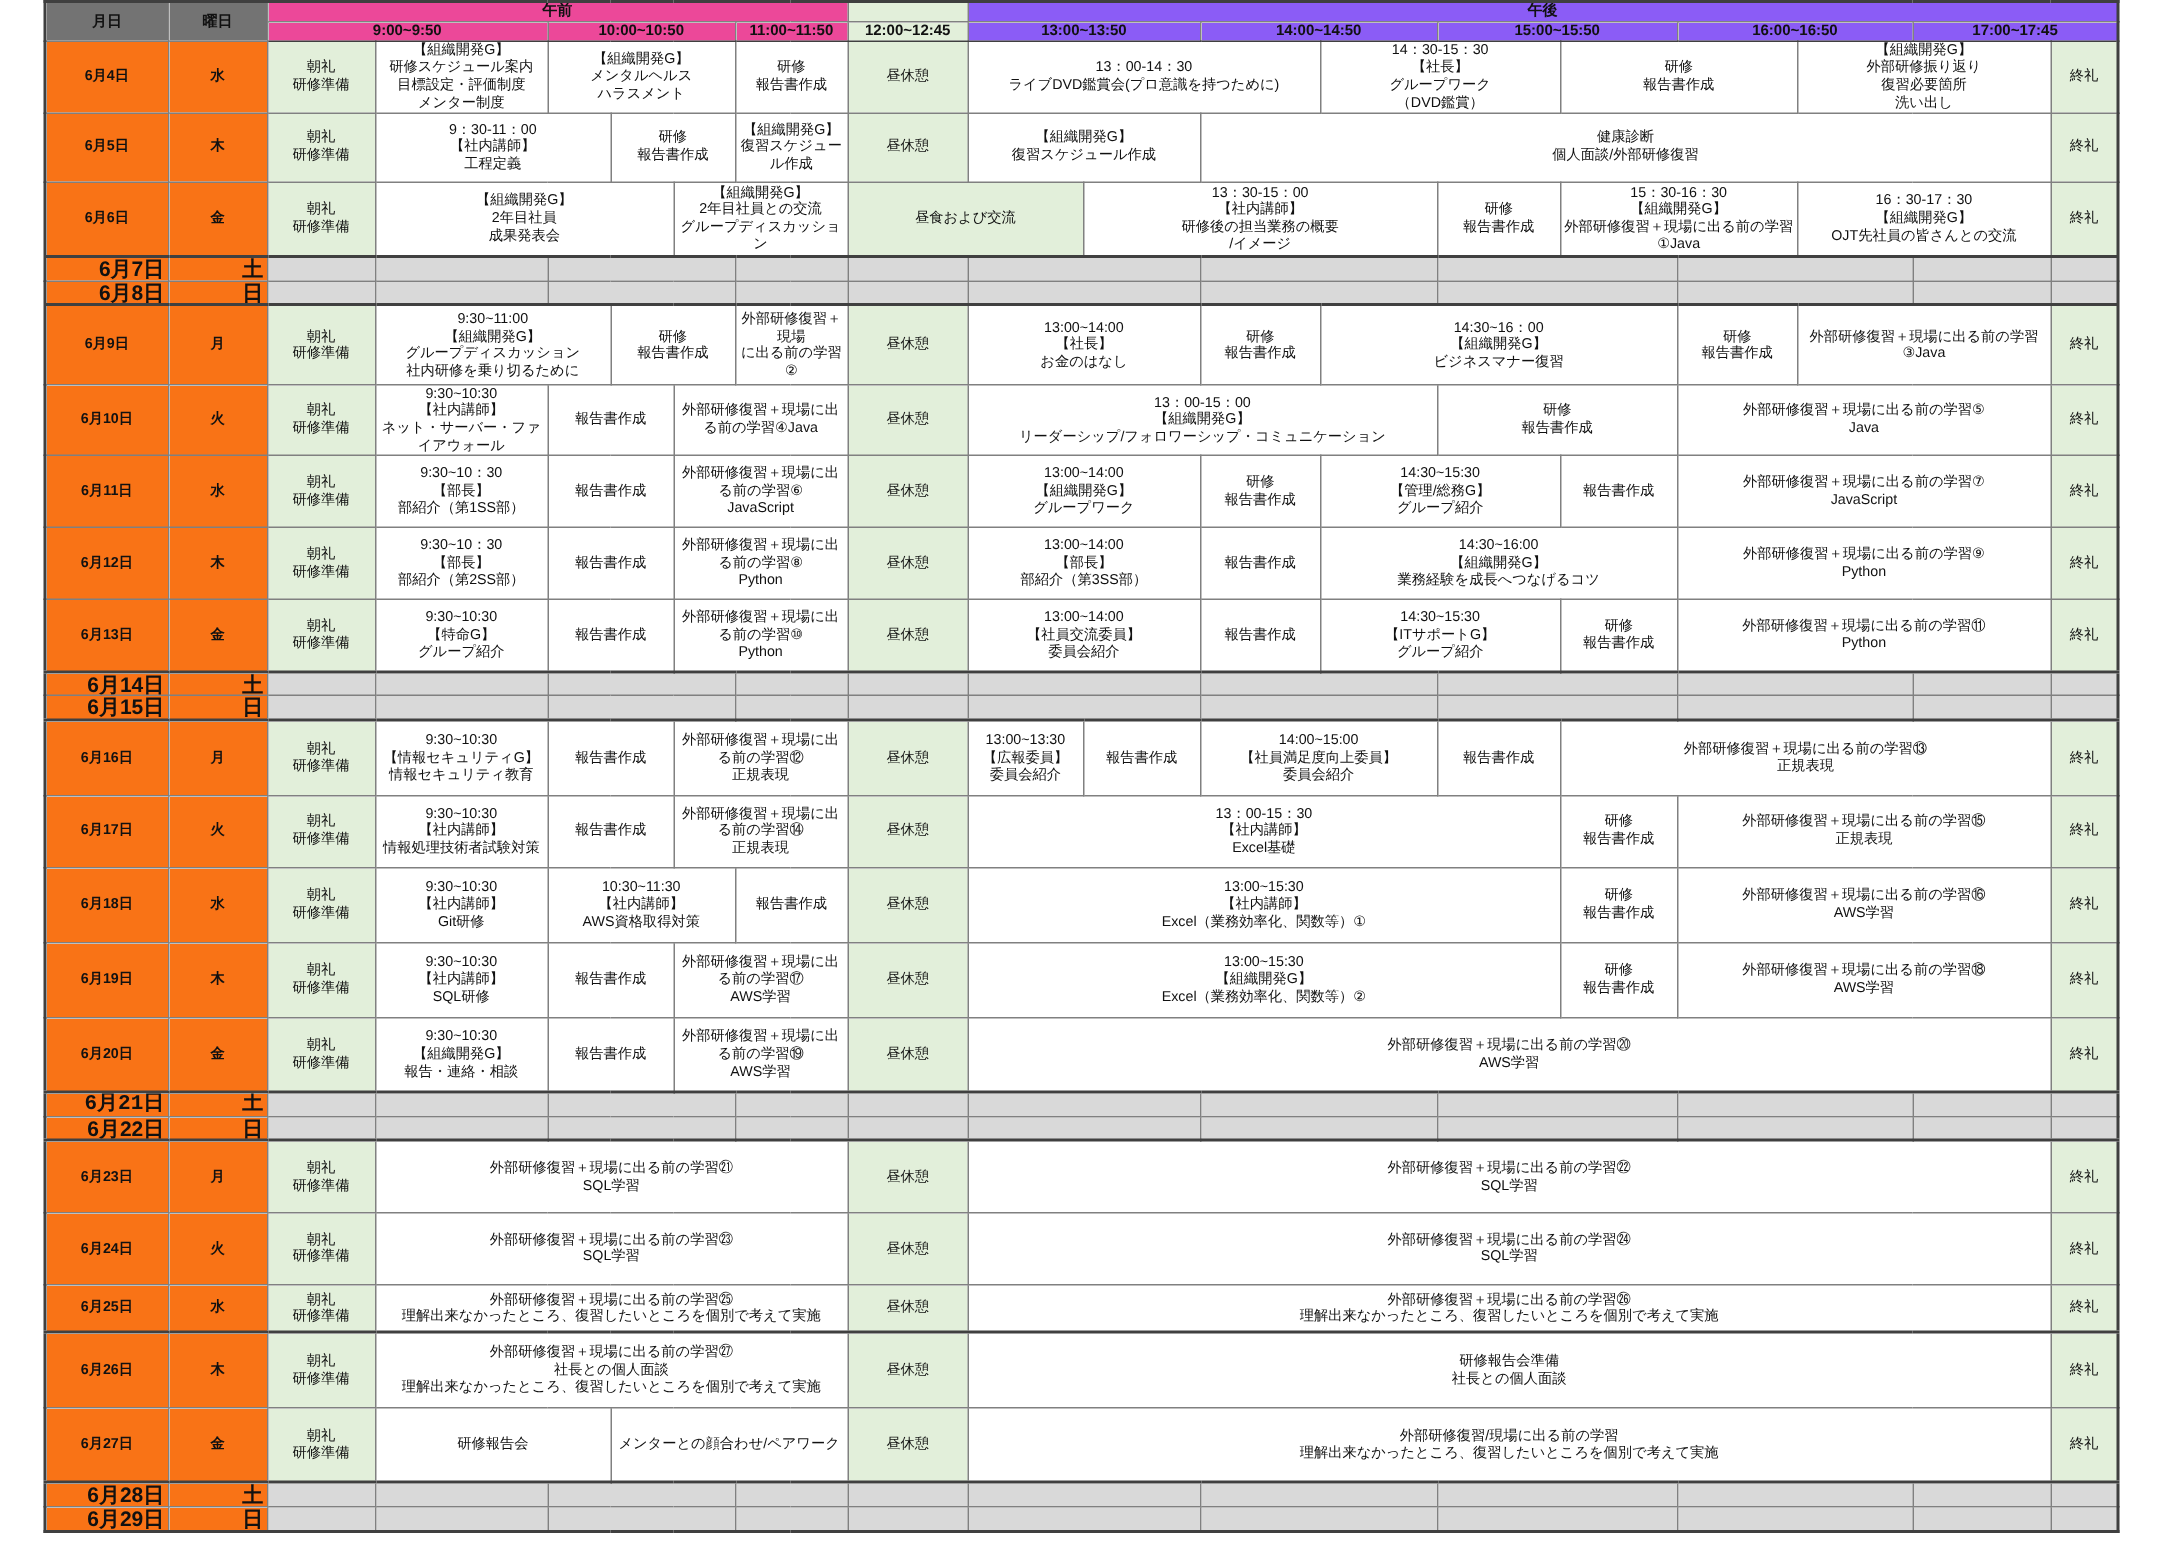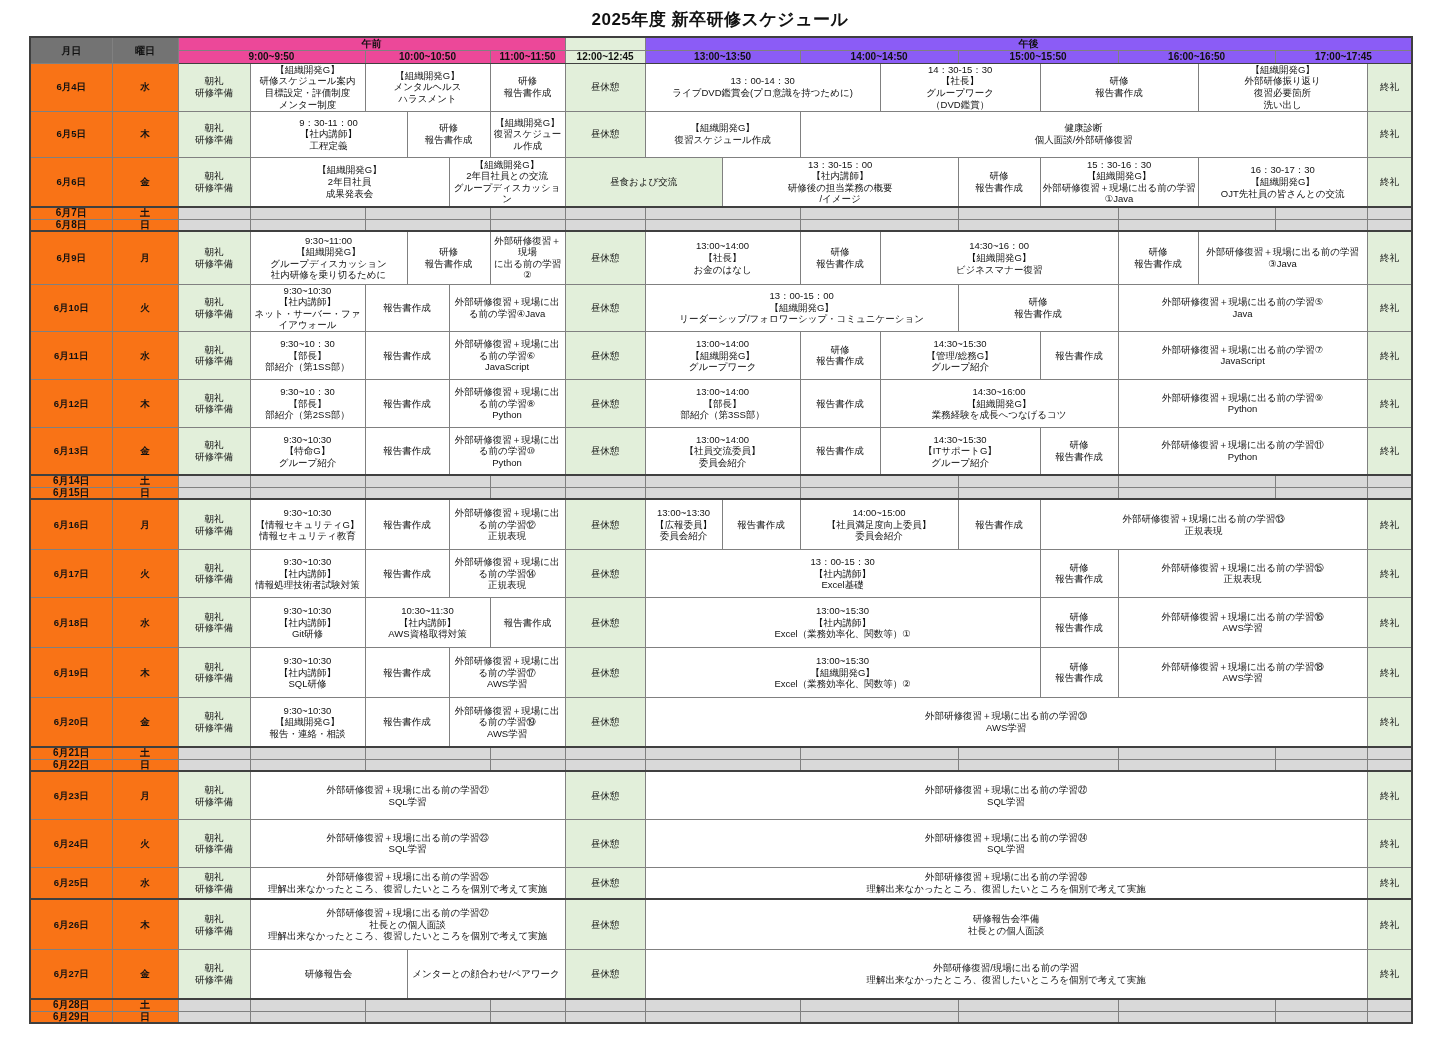--- a/index.html
+++ b/index.html
@@ -24,29 +24,28 @@
   .sched th{font-size:10px;font-weight:bold;line-height:1.1;}
   .sched td{font-size:9.5px;line-height:1.22;}
   .sched .txt{white-space:pre-line;display:block;}
   .am{background:#ec4899;}
   .pm{background:#8b5cf6;}
   .grn{background:#e2efda;}
   .ylw{background:#737373;margin-left:36px;}
   .gry{background:#d9d9d9;}
   .date-cell,.day-cell{background:#f97316;font-weight:600;font-size:10px;}
   tr.weekend td{font-size:9px;line-height:1.05;}
-  tr.weekend .date-cell,tr.weekend .day-cell{font-size:10px;}
+  tr.weekend .date-cell,tr.weekend .day-cell{font-size:14px;text-align:right;}
   tr.tt td{border-top:2px solid #404040;}
   thead tr:last-child th{border-bottom:1.5px solid #404040;}
 </style>
 </head>
 <body>
 
 <div class="page">
-  <h1 class="title">2025年度 新卒研修スケジュール</h1>
   <table class="sched">
     <colgroup>
         <col style="width: 82px;">
         <col style="width: 66px;">
         <col style="width: 72px;">
         <col style="width: 38px;">
         <col style="width: 38px;">
         <col style="width: 39px;">
         <col style="width: 42px;">
         <col style="width: 42px;">
@@ -869,21 +868,21 @@
             <span class="txt">昼休憩</span>
           </td>
           <td colspan="9">
             <span class="txt">外部研修復習＋現場に出る前の学習⑳
 AWS学習</span>
           </td>
           <td class="grn">
             <span class="txt">終礼</span>
           </td>
         </tr>
-        <tr class="weekend tt" style="height: 12px;">
+        <tr class="weekend tt" style="height: 12px; font-family: Liberation Mono, monospace;">
           <td class="date-cell">
             <span class="txt">6月21日</span>
           </td>
           <td class="day-cell">
             <span class="txt">土</span>
           </td>
           <td class="gry">
             <span class="txt"></span>
           </td>
           <td class="gry" colspan="3">

